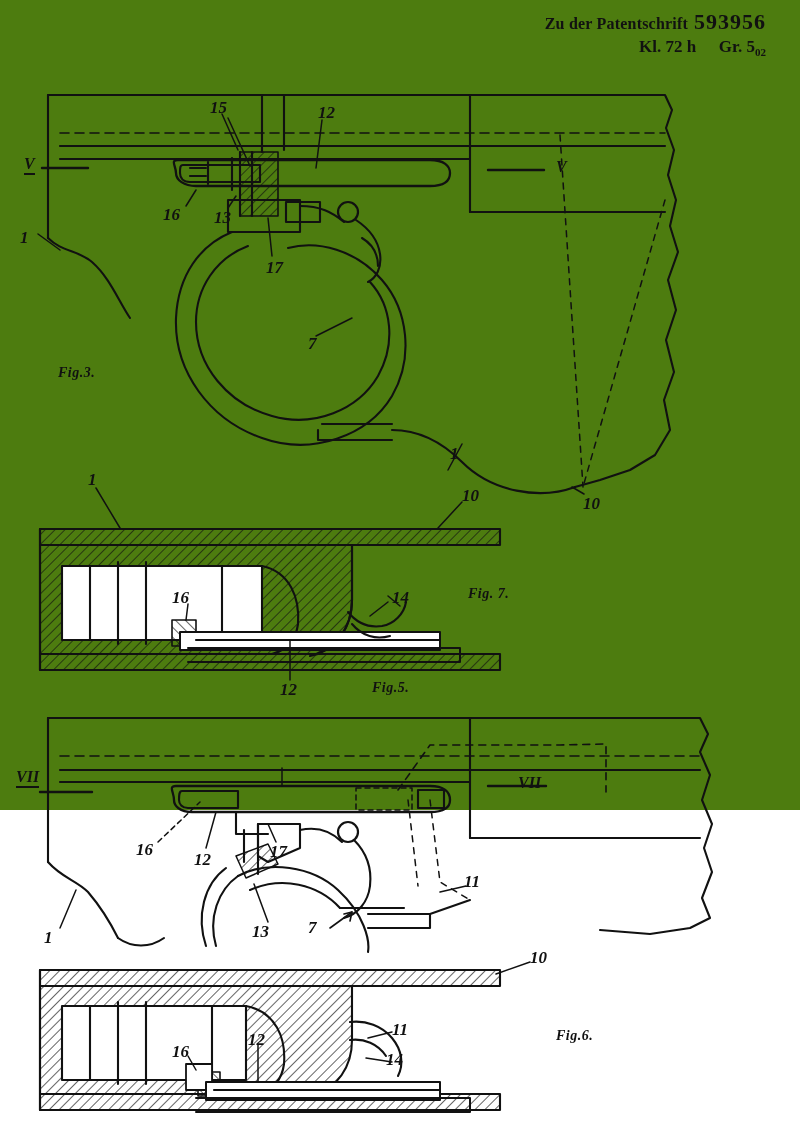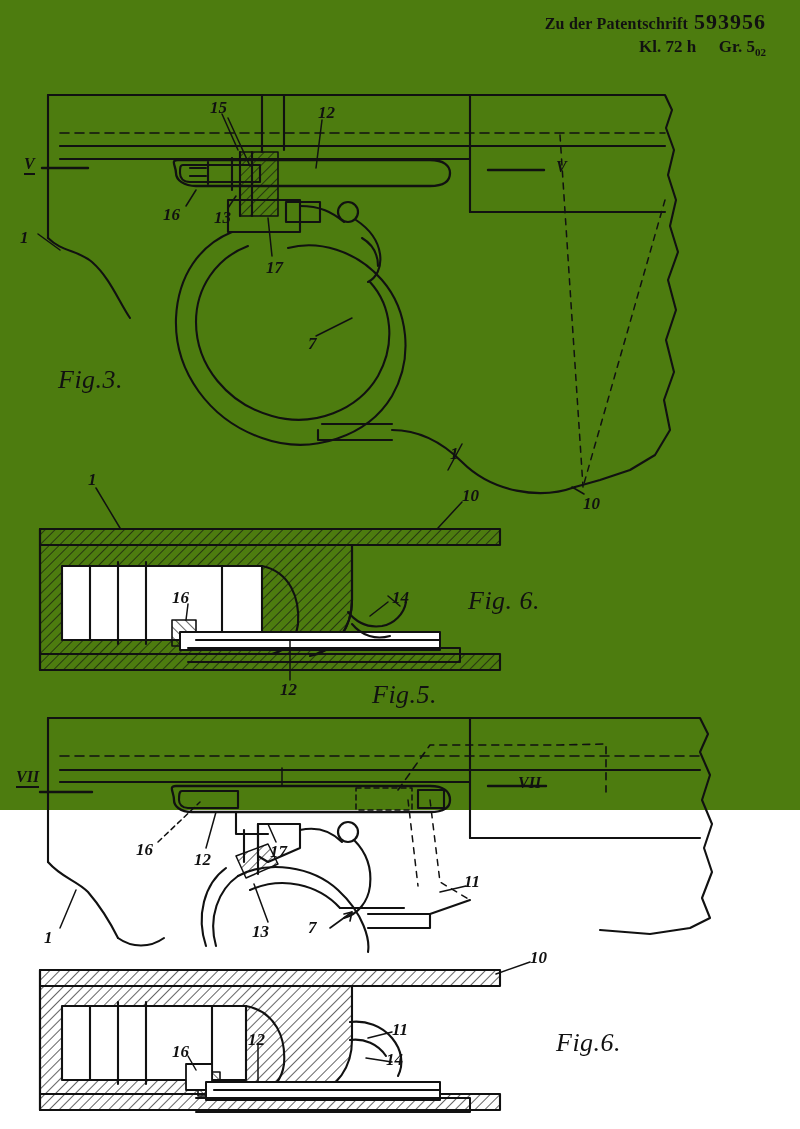--- a/index.html
+++ b/index.html
@@ -53,22 +53,22 @@
   }
   .header .line2 .sp {
     display: inline-block;
     width: 14px;
   }
   
   .figlabel {
     position: absolute;
     font-family: "Liberation Serif", serif;
     font-style: italic;
-    font-weight: normal;
-    font-size: 26px;
+    font-weight: bold;
+    font-size: 14px;
     letter-spacing: 0.5px;
     white-space: nowrap;
   }
   
   .ref {
     position: absolute;
     font-family: "Liberation Serif", serif;
     font-style: italic;
     font-weight: bold;
     font-size: 17px;
@@ -287,21 +287,21 @@
         <path d="M530,962 L496,974" stroke-width="1.5"></path>
         <path d="M392,1032 L368,1038" stroke-width="1.5"></path>
         <path d="M392,1062 L366,1058" stroke-width="1.5"></path>
         <path d="M188,1056 L196,1070" stroke-width="1.5"></path>
         <path d="M258,1044 L258,1082" stroke-width="1.5"></path>
       </g>
     </g>
   </svg>
 
   <div class="figlabel" style="left:58px; top:365px;">Fig.3.</div>
-  <div class="figlabel" style="left:468px; top:586px;">Fig. 6.</div>
+  <div class="figlabel" style="left:468px; top:586px;">Fig. 7.</div>
   <div class="figlabel" style="left:372px; top:680px;">Fig.5.</div>
   <div class="figlabel" style="left:524px; top:1028px;margin-left:32px;">Fig.6.</div>
 
   <div class="sect" style="left:24px; top:155px;"><u>V</u></div>
   <div class="sect" style="left:556px; top:158px;">V</div>
   <div class="sect" style="left:16px; top:768px;"><u>VII</u></div>
   <div class="sect" style="left:518px; top:774px;">VII</div>
 
   <div class="ref" style="left:210px; top:98px;">15</div>
   <div class="ref" style="left:318px; top:103px;">12</div>

